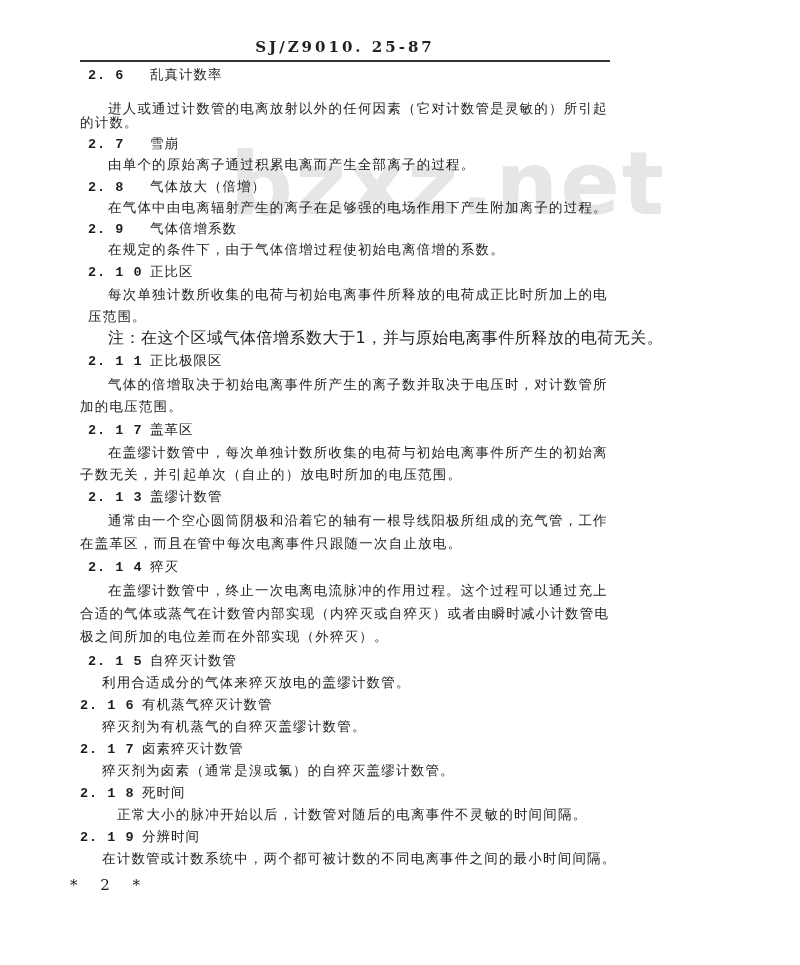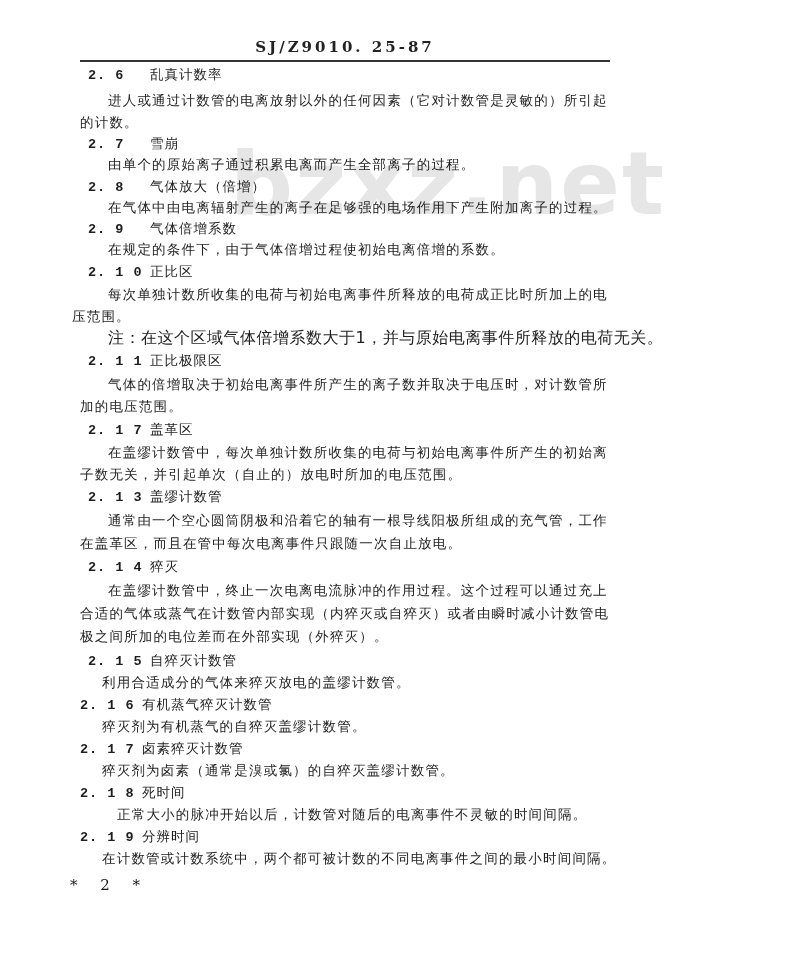--- a/index.html
+++ b/index.html
@@ -41,35 +41,35 @@
 <body>
 
 <div class="page">
   <div class="header">SJ/Z9010. 25-87</div>
   <div class="rule"></div>
   <div class="watermark">bzxz.net</div>
 
   <div class="content">
 
     <div class="line term" style="left:88px;top:64px"><span class="num">2. 6</span><span class="name">乱真计数率</span></div>
-    <div class="line body" style="left:108px;top:90px">进人或通过计数管的电离放射以外的任何因素（它对计数管是灵敏的）所引起</div>
+    <div class="line body" style="left:108px;top:98px">进人或通过计数管的电离放射以外的任何因素（它对计数管是灵敏的）所引起</div>
     <div class="line body" style="left:80px;top:112px">的计数。</div>
 
     <div class="line term" style="left:88px;top:133px"><span class="num">2. 7</span><span class="name">雪崩</span></div>
     <div class="line body" style="left:108px;top:154px">由单个的原始离子通过积累电离而产生全部离子的过程。</div>
 
     <div class="line term" style="left:88px;top:176px"><span class="num">2. 8</span><span class="name">气体放大（倍增）</span></div>
     <div class="line body" style="left:108px;top:197px">在气体中由电离辐射产生的离子在足够强的电场作用下产生附加离子的过程。</div>
 
     <div class="line term" style="left:88px;top:218px"><span class="num">2. 9</span><span class="name">气体倍增系数</span></div>
     <div class="line body" style="left:108px;top:239px">在规定的条件下，由于气体倍增过程使初始电离倍增的系数。</div>
 
     <div class="line term" style="left:88px;top:261px"><span class="num">2. 1 0</span><span class="name">正比区</span></div>
     <div class="line body" style="left:108px;top:284px">每次单独计数所收集的电荷与初始电离事件所释放的电荷成正比时所加上的电</div>
-    <div class="line body" style="left:72px;top:306px">压范围。</div>
+    <div class="line body" style="left:88px;top:306px">压范围。</div>
     <div class="line note" style="left:108px;top:328px">注：在这个区域气体倍增系数大于1，并与原始电离事件所释放的电荷无关。</div>
 
     <div class="line term" style="left:88px;top:350px"><span class="num">2. 1 1</span><span class="name">正比极限区</span></div>
     <div class="line body" style="left:108px;top:374px">气体的倍增取决于初始电离事件所产生的离子数并取决于电压时，对计数管所</div>
     <div class="line body" style="left:80px;top:396px">加的电压范围。</div>
 
     <div class="line term" style="left:88px;top:419px"><span class="num">2. 1 7</span><span class="name">盖革区</span></div>
     <div class="line body" style="left:108px;top:442px">在盖缪计数管中，每次单独计数所收集的电荷与初始电离事件所产生的初始离</div>
     <div class="line body" style="left:80px;top:464px">子数无关，并引起单次（自止的）放电时所加的电压范围。</div>
 

